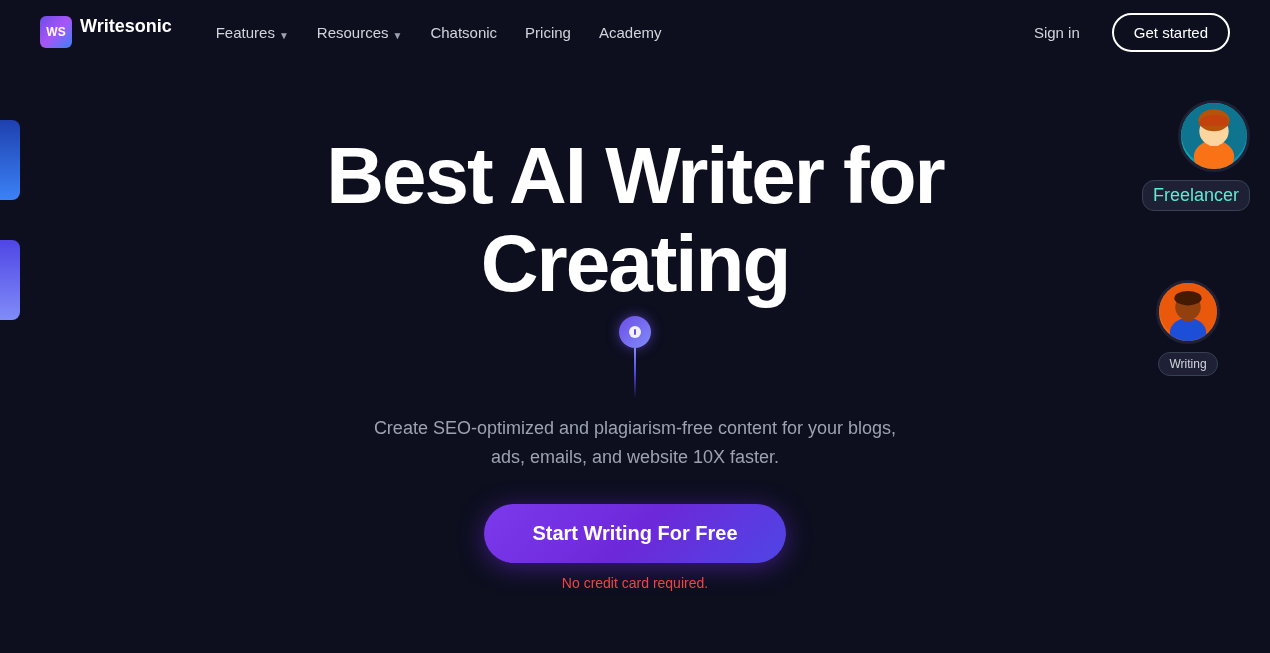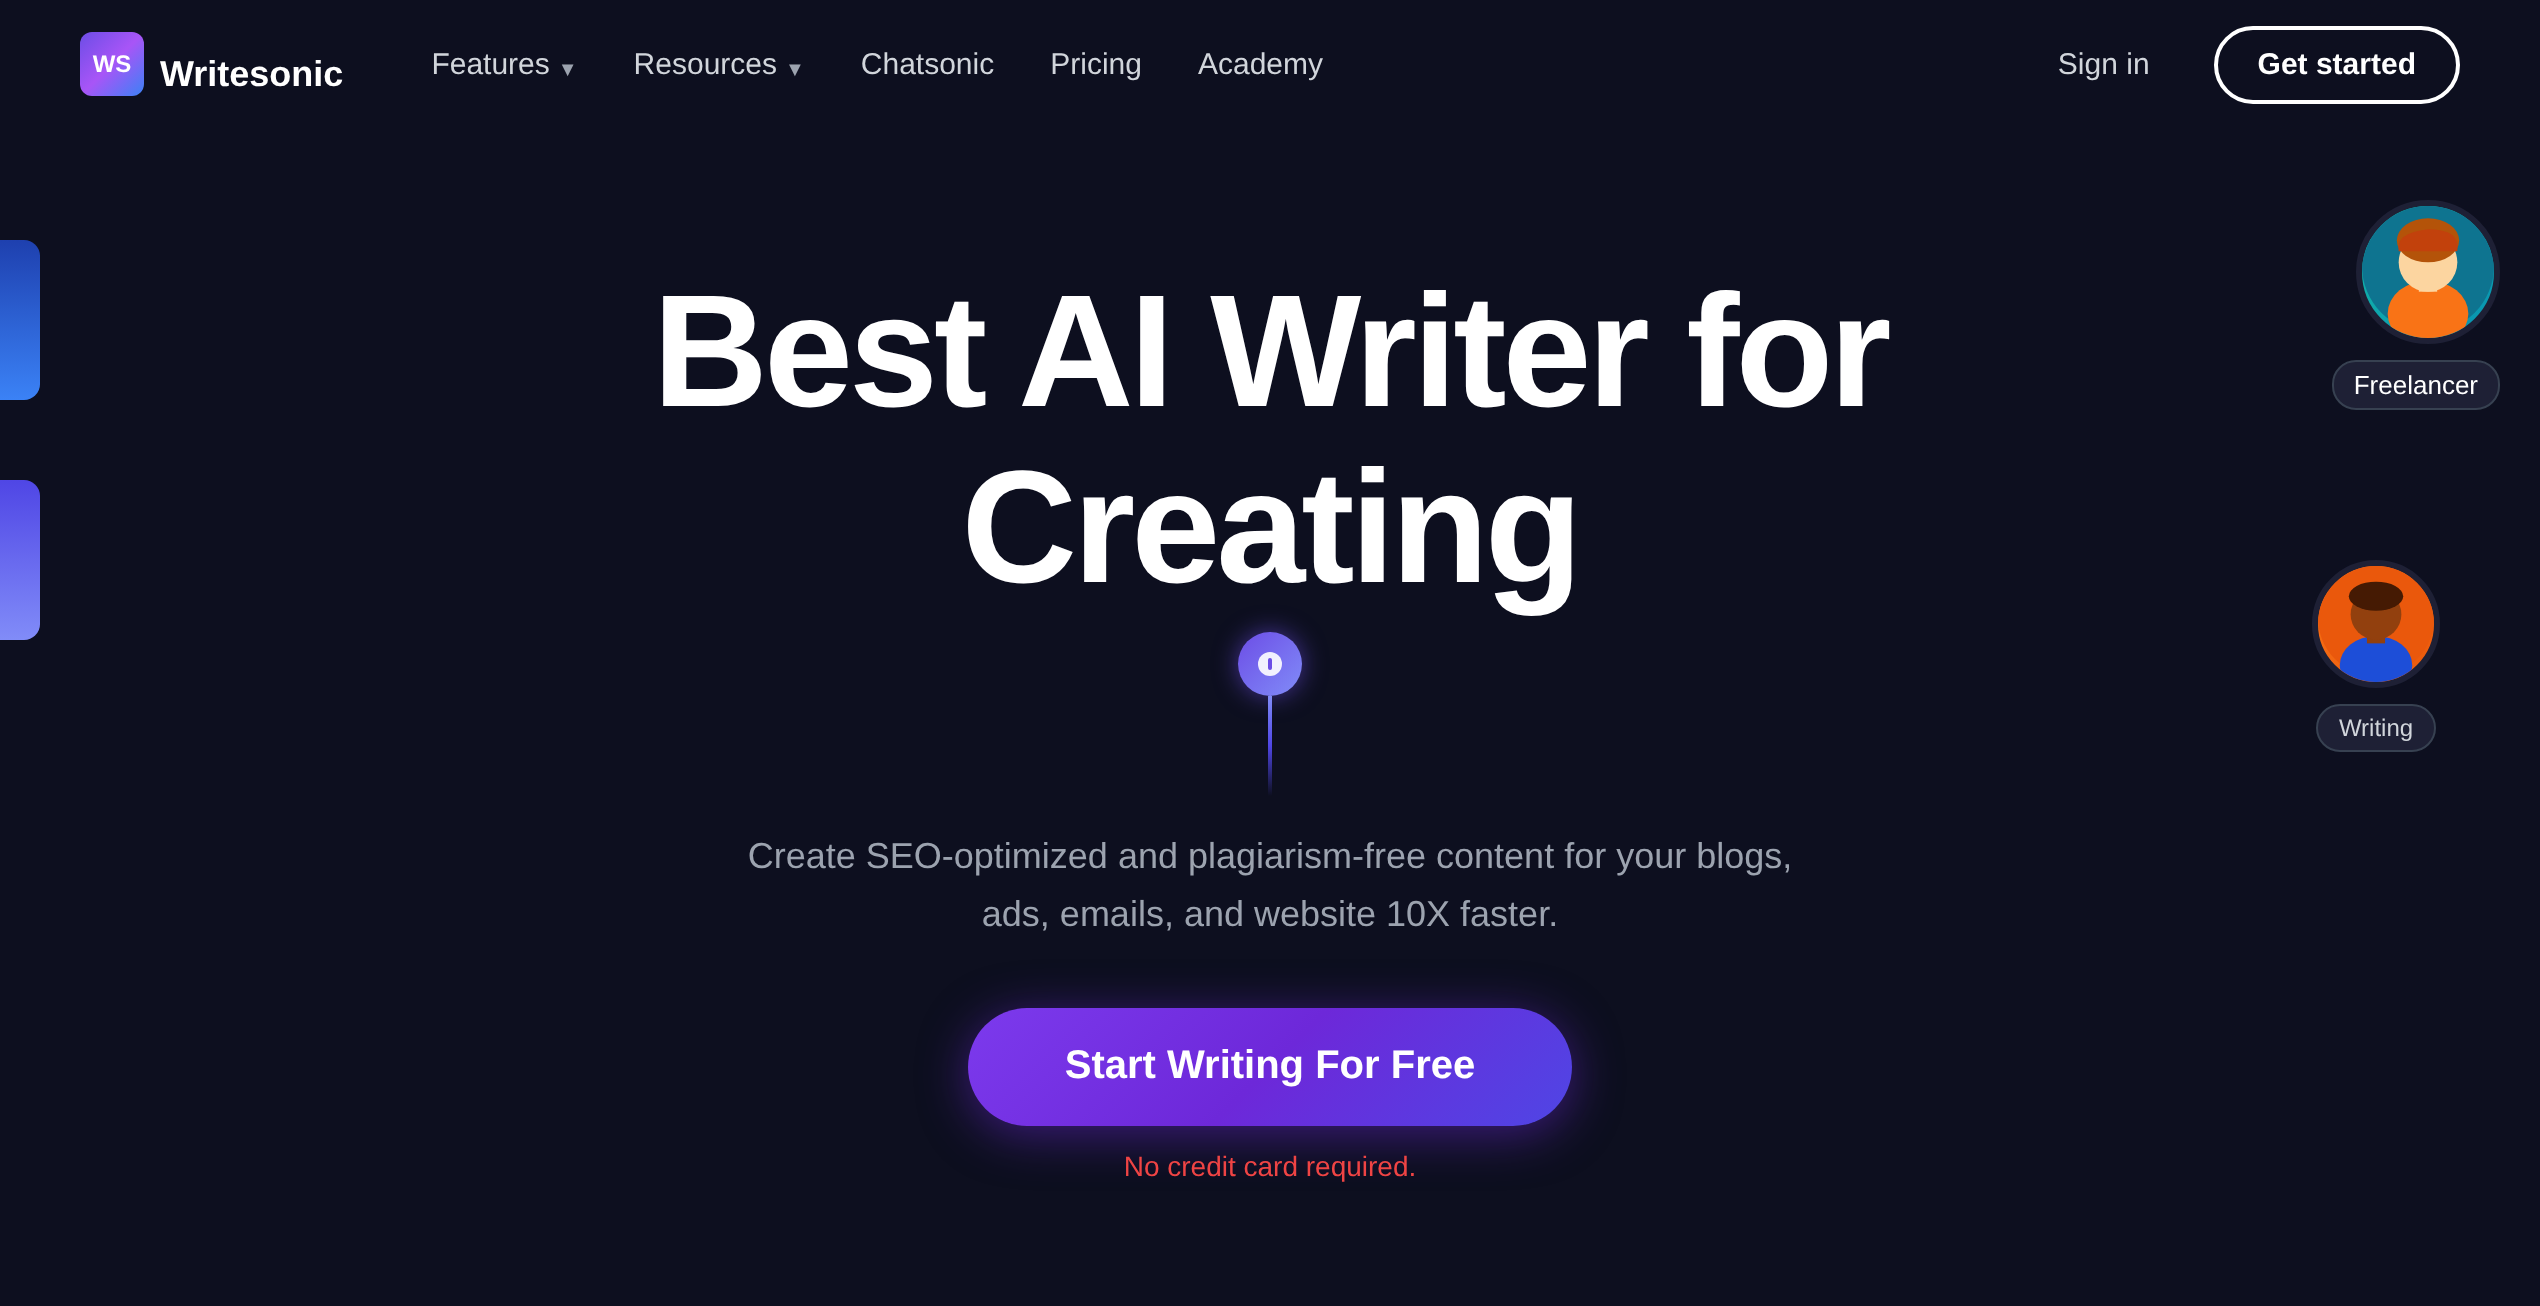--- a/index.html
+++ b/index.html
@@ -26,21 +26,21 @@
     }
 
     .navbar-left {
       display: flex;
       align-items: center;
       gap: 32px;
     }
 
     .logo-container {
       display: flex;
-      align-items: flex-end;
+      align-items: flex-start;
       gap: 8px;
       cursor: pointer;
     }
 
     .logo-icon {
       width: 32px;
       height: 32px;
       border-radius: 6px;
       background: linear-gradient(135deg, #6c4de6, #a855f7, #3b82f6);
       display: flex;
@@ -93,21 +93,21 @@
       padding: 8px 16px;
     }
 
     .get-started-btn {
       background: transparent;
       color: #ffffff;
       border: 2px solid #ffffff;
       border-radius: 24px;
       padding: 9px 20px;
       font-size: 15px;
-      font-weight: 700;
+      font-weight: 400;
       cursor: pointer;
     }
 
     
     .hero {
       display: flex;
       flex-direction: column;
       align-items: center;
       justify-content: center;
       text-align: center;
@@ -196,22 +196,22 @@
       background: linear-gradient(135deg, #14b8a6, #0891b2);
       overflow: hidden;
       display: flex;
       align-items: flex-end;
       justify-content: center;
       border: 3px solid #1e2035;
     }
 
     .avatar-label-freelancer {
       background: #1e2035;
-      color: #ffffff;
-      font-size: 13px;
+      color: #5eead4;
+      font-size: 18px;
       padding: 4px 10px;
       border-radius: 12px;
       border: 1px solid #374151;
     }
 
     .avatar-blogger {
       position: absolute;
       right: 50px;
       top: 280px;
       display: flex;

